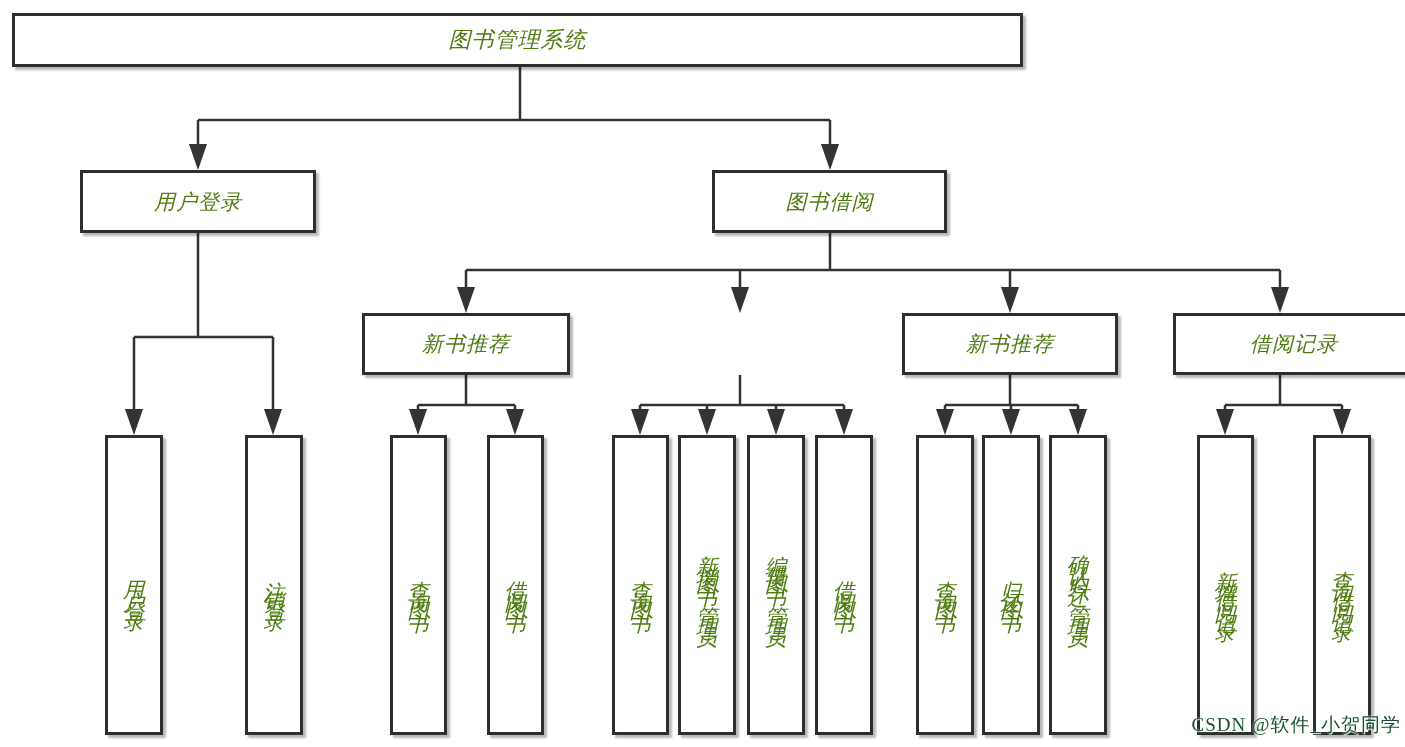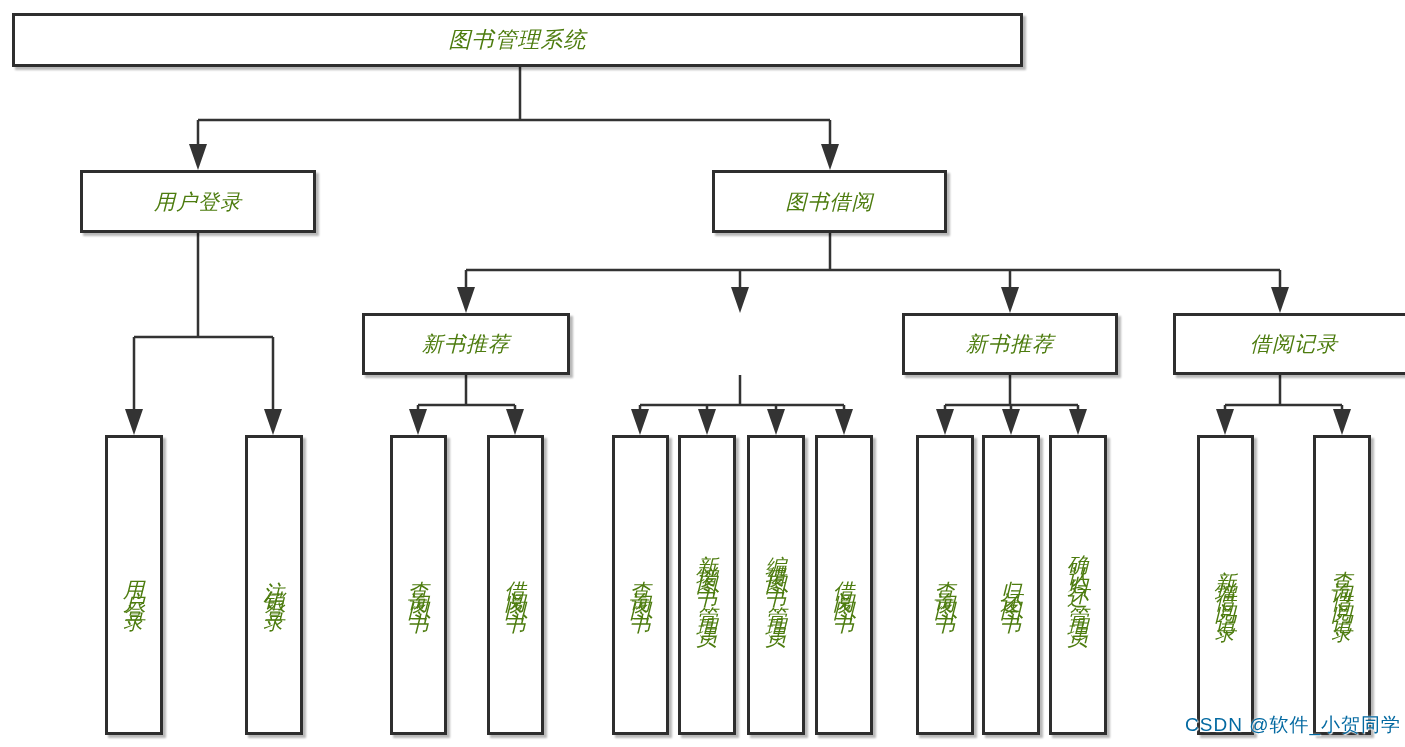--- a/index.html
+++ b/index.html
@@ -34,24 +34,25 @@
     text-orientation:mixed;
     letter-spacing:0.5em;
     white-space:normal;
     line-height:1;
   }
   #watermark{
     position:absolute;
     top:712px;
     right:4px;
     font-size:19px;
-    color:#0369a1;
+    color:#14532d;
     letter-spacing:1px;
     text-shadow:0 0 2px #ffffff,1px 1px 1px #ffffff;
     white-space:nowrap;
+    font-family:Liberation Serif, serif;
   }
 </style>
 </head>
 <body>
 
 <div id="stage">
 
   <svg id="wires" viewBox="0 0 1405 747" xmlns="http://www.w3.org/2000/svg">
     <path fill="none" stroke="#333333" stroke-width="2.5" d="
       M520 67 V120 M198 120 H830 M198 120 V146 M830 120 V146

